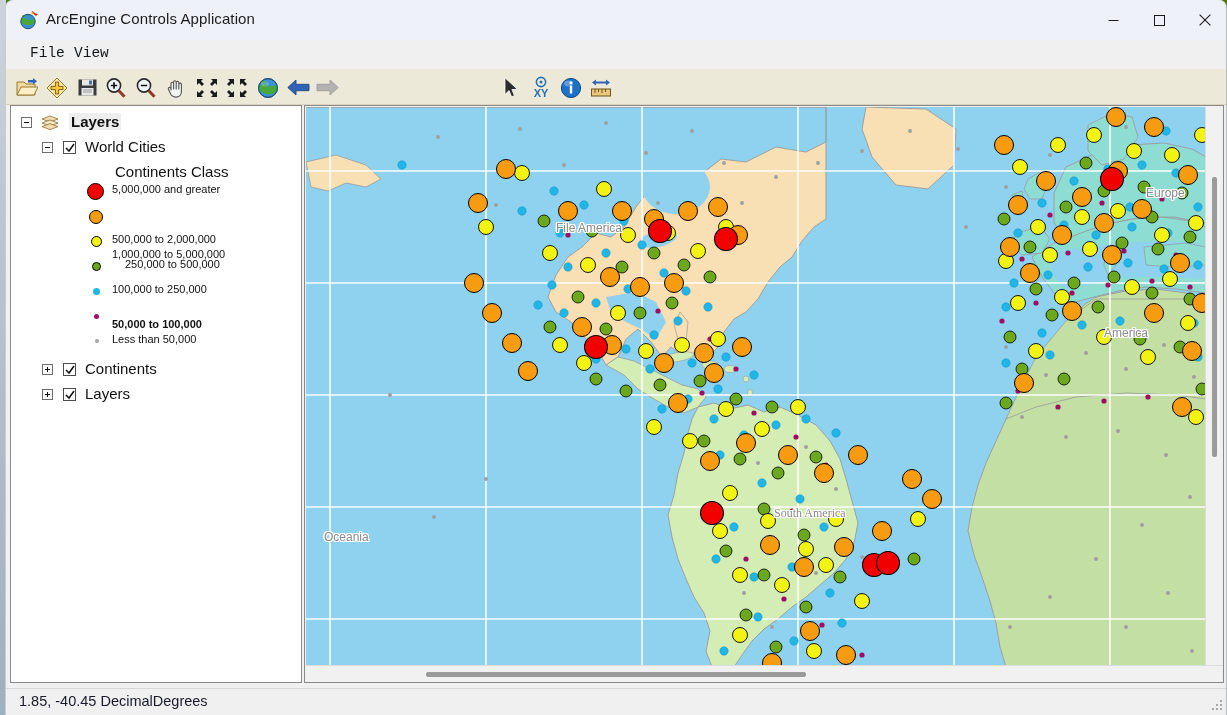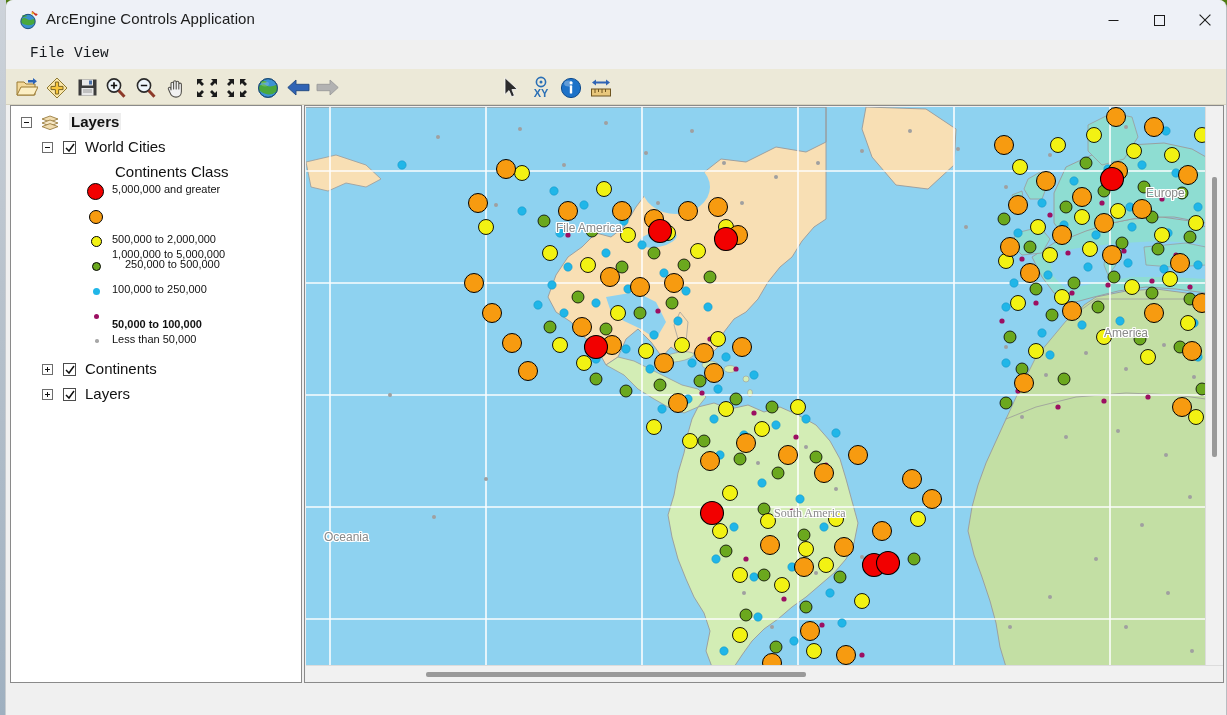--- a/index.html
+++ b/index.html
@@ -1007,15 +1007,26 @@
 
         <div class="vscroll">
           <div class="vthumb"></div>
         </div>
         <div class="hscroll">
           <div class="hthumb"></div>
         </div>
       </div>
     </div>
 
+    <div class="statusbar">
+      <div class="status-text">1.85, -40.45  DecimalDegrees</div>
+      <div class="grip">
+        <i style="left:10px; top:2px;"></i>
+        <i style="left:6px;  top:6px;"></i>
+          <i style="left:10px; top:6px;"></i>
+        <i style="left:2px;  top:10px;"></i>
+          <i style="left:6px; top:10px;"></i>
+          <i style="left:10px; top:10px;"></i>
+      </div>
+    </div>
 
   </div>
 </div>
 
 </body></html>

